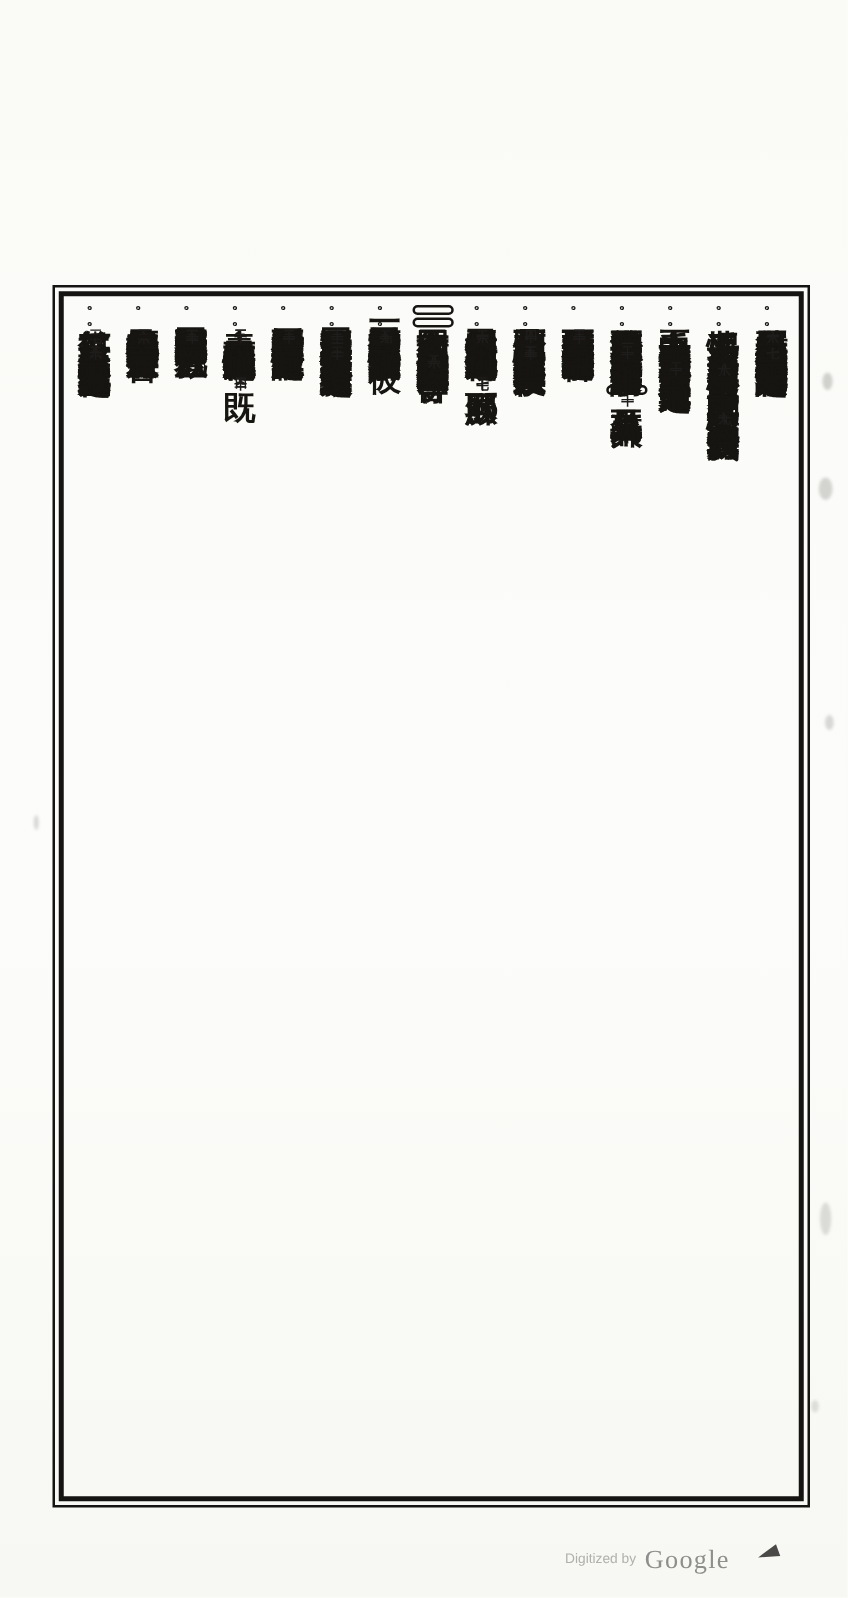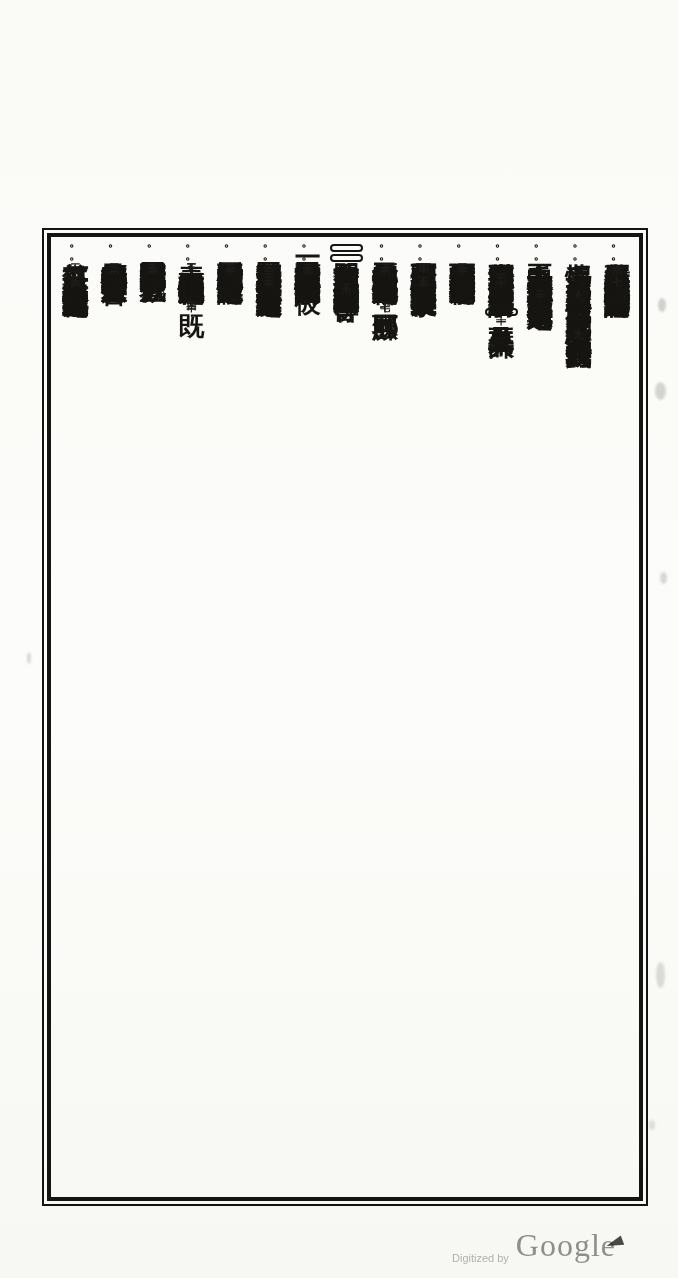--- a/index.html
+++ b/index.html
@@ -53,25 +53,25 @@
   
   .box{
     border:2px solid #1c1a17;border-radius:9px;
     padding:2px 0;margin:1px 0;
   }
   
   .name{border-right:2px solid #242220;}
   
   .watermark{
     position:absolute;left:452px;top:1230px;width:210px;height:34px;
-    color:#9a9a98;display:flex;align-items:flex-end;gap:7px;
+    color:#9a9a98;display:flex;align-items:center;gap:7px;
     user-select:none;
   }
   .wm-prefix{font-family:"Liberation Sans",sans-serif;font-size:11px;color:#b0b0ae;}
-  .wm-logo{font-family:"Liberation Serif",serif;font-size:32px;letter-spacing:1px;color:#8e8e8c;}
+  .wm-logo{font-family:"Liberation Serif",serif;font-size:21px;letter-spacing:1px;color:#8e8e8c;}
   
   .arrow-artifact{
     position:absolute;left:606px;top:1238px;width:0;height:0;
     border-left:17px solid #2b2a28;border-top:5px solid transparent;
     border-bottom:5px solid transparent;transform:rotate(160deg);
     opacity:.85;
   }
   
   .smudge{position:absolute;background:#6f6e6a;border-radius:50%;filter:blur(1.2px);}
   .s1{left:658px;top:298px;width:8px;height:14px;opacity:.30;}

